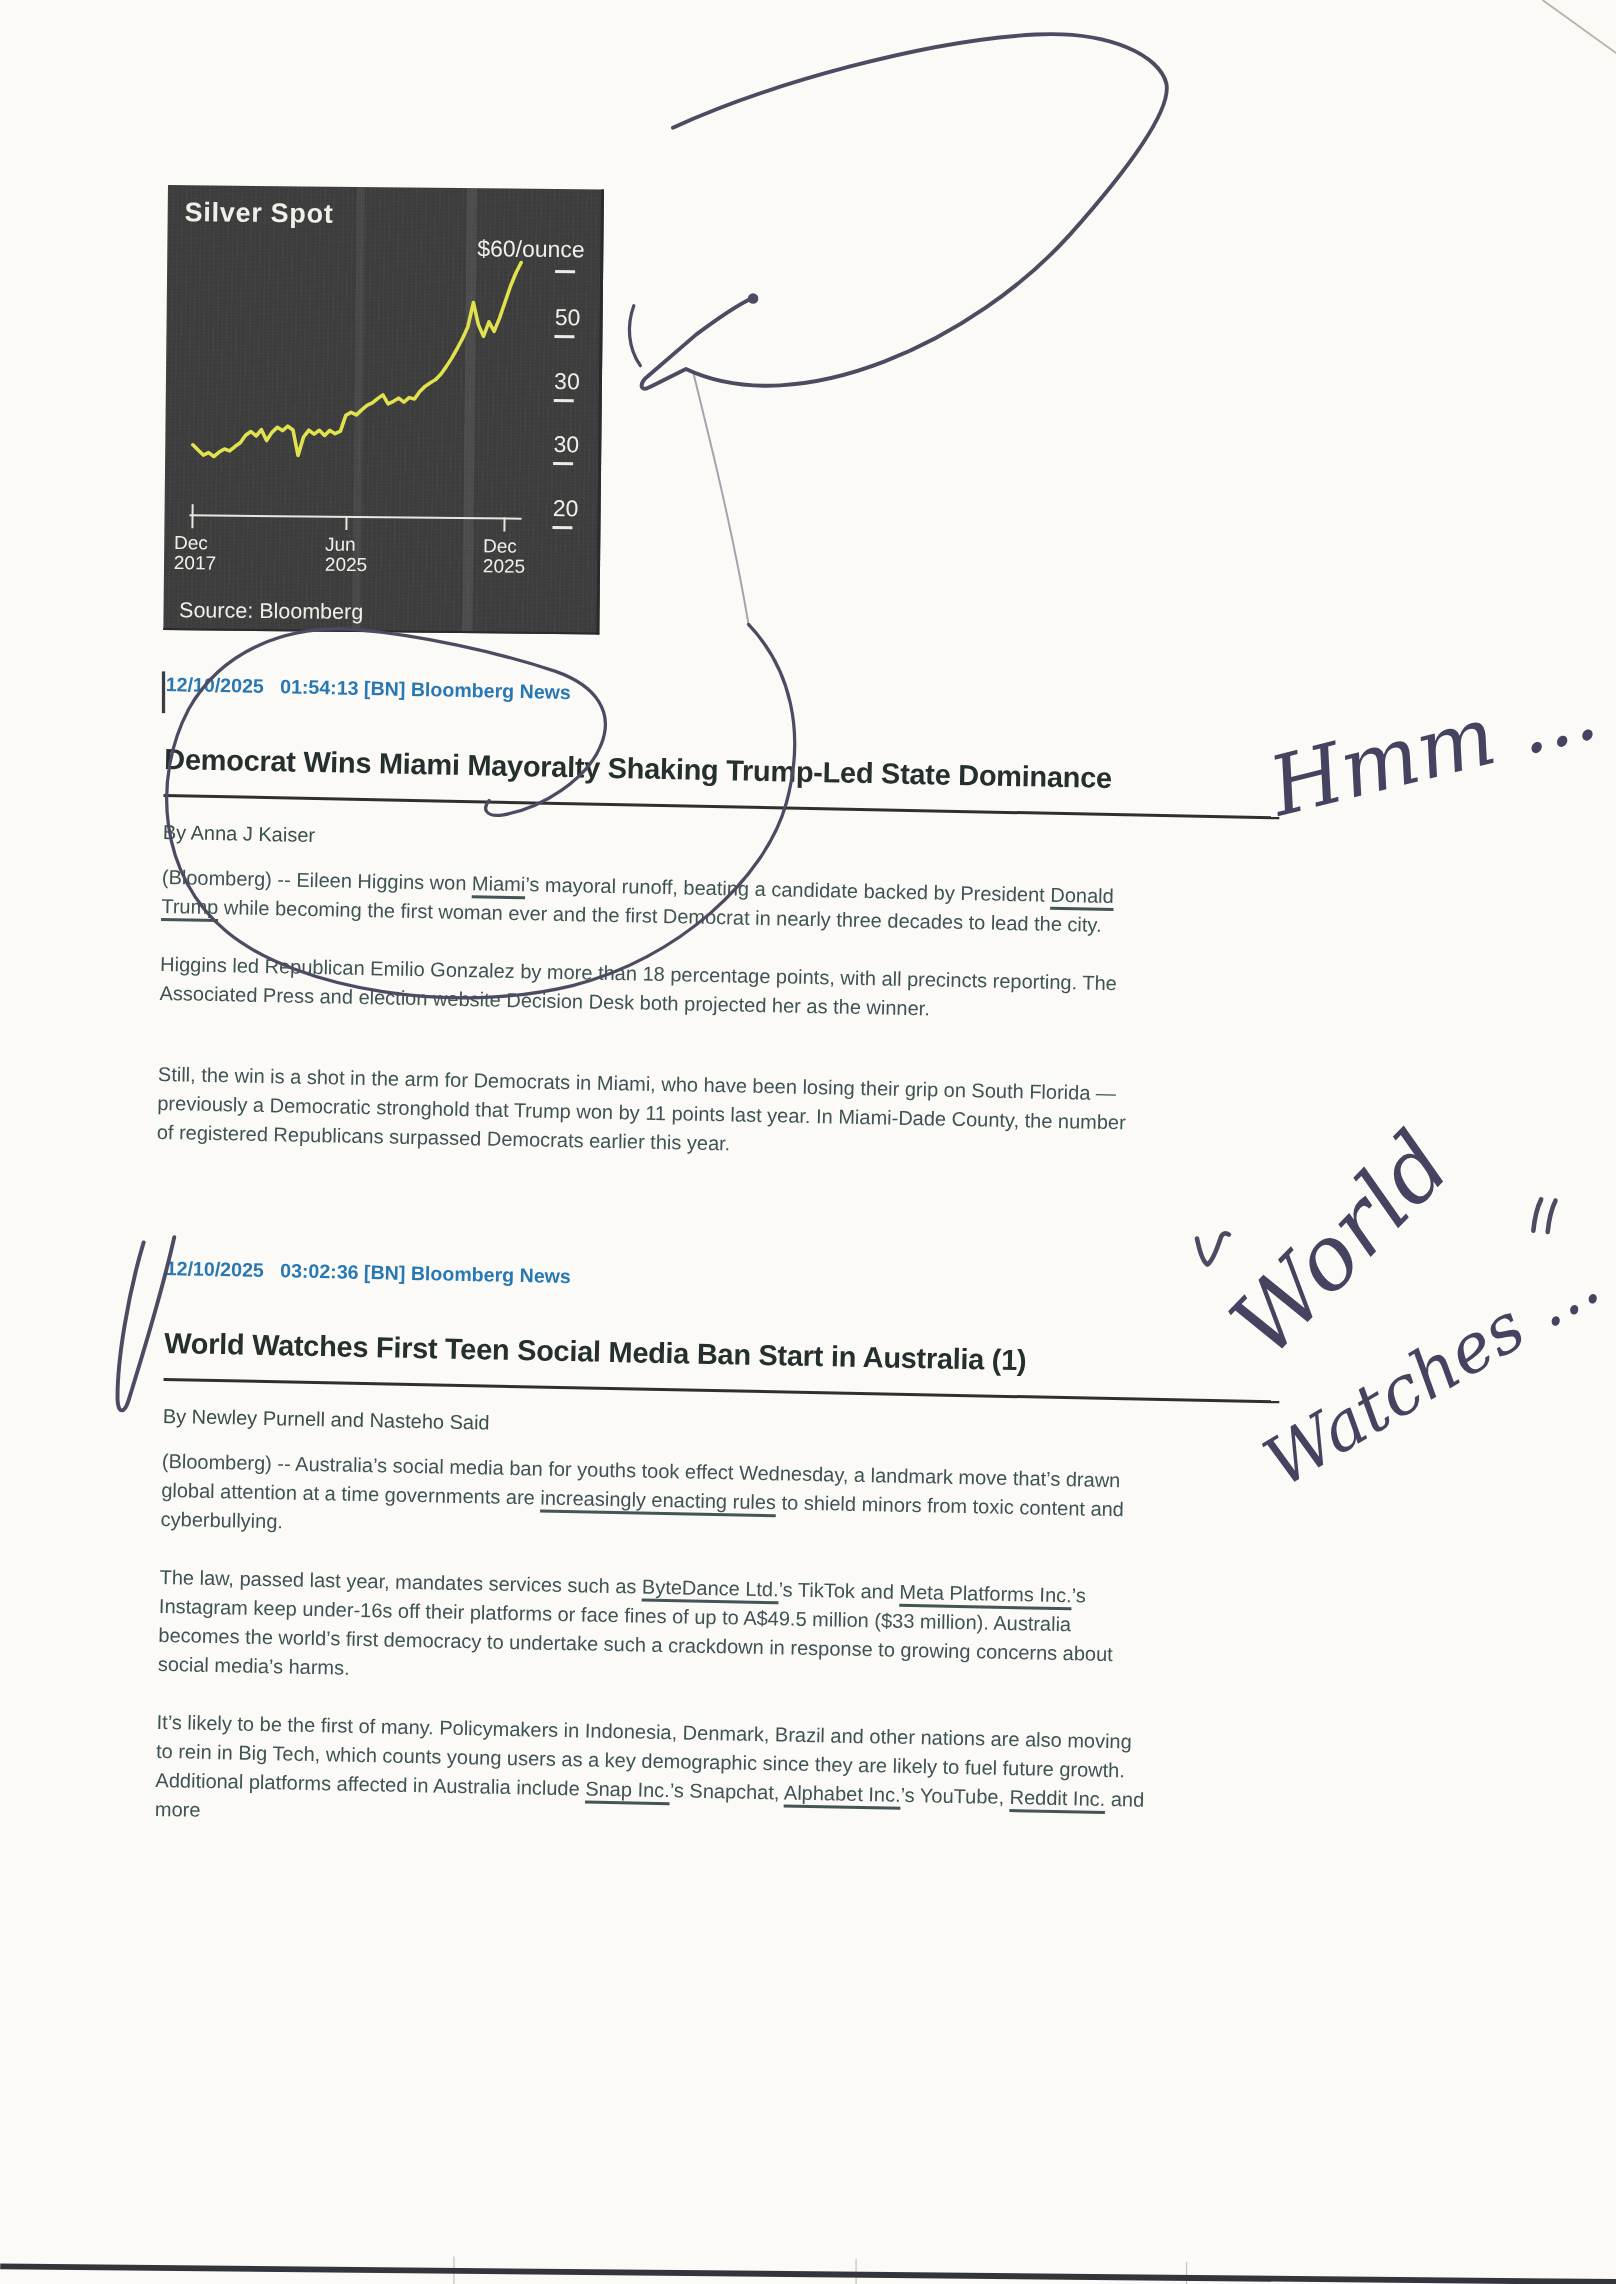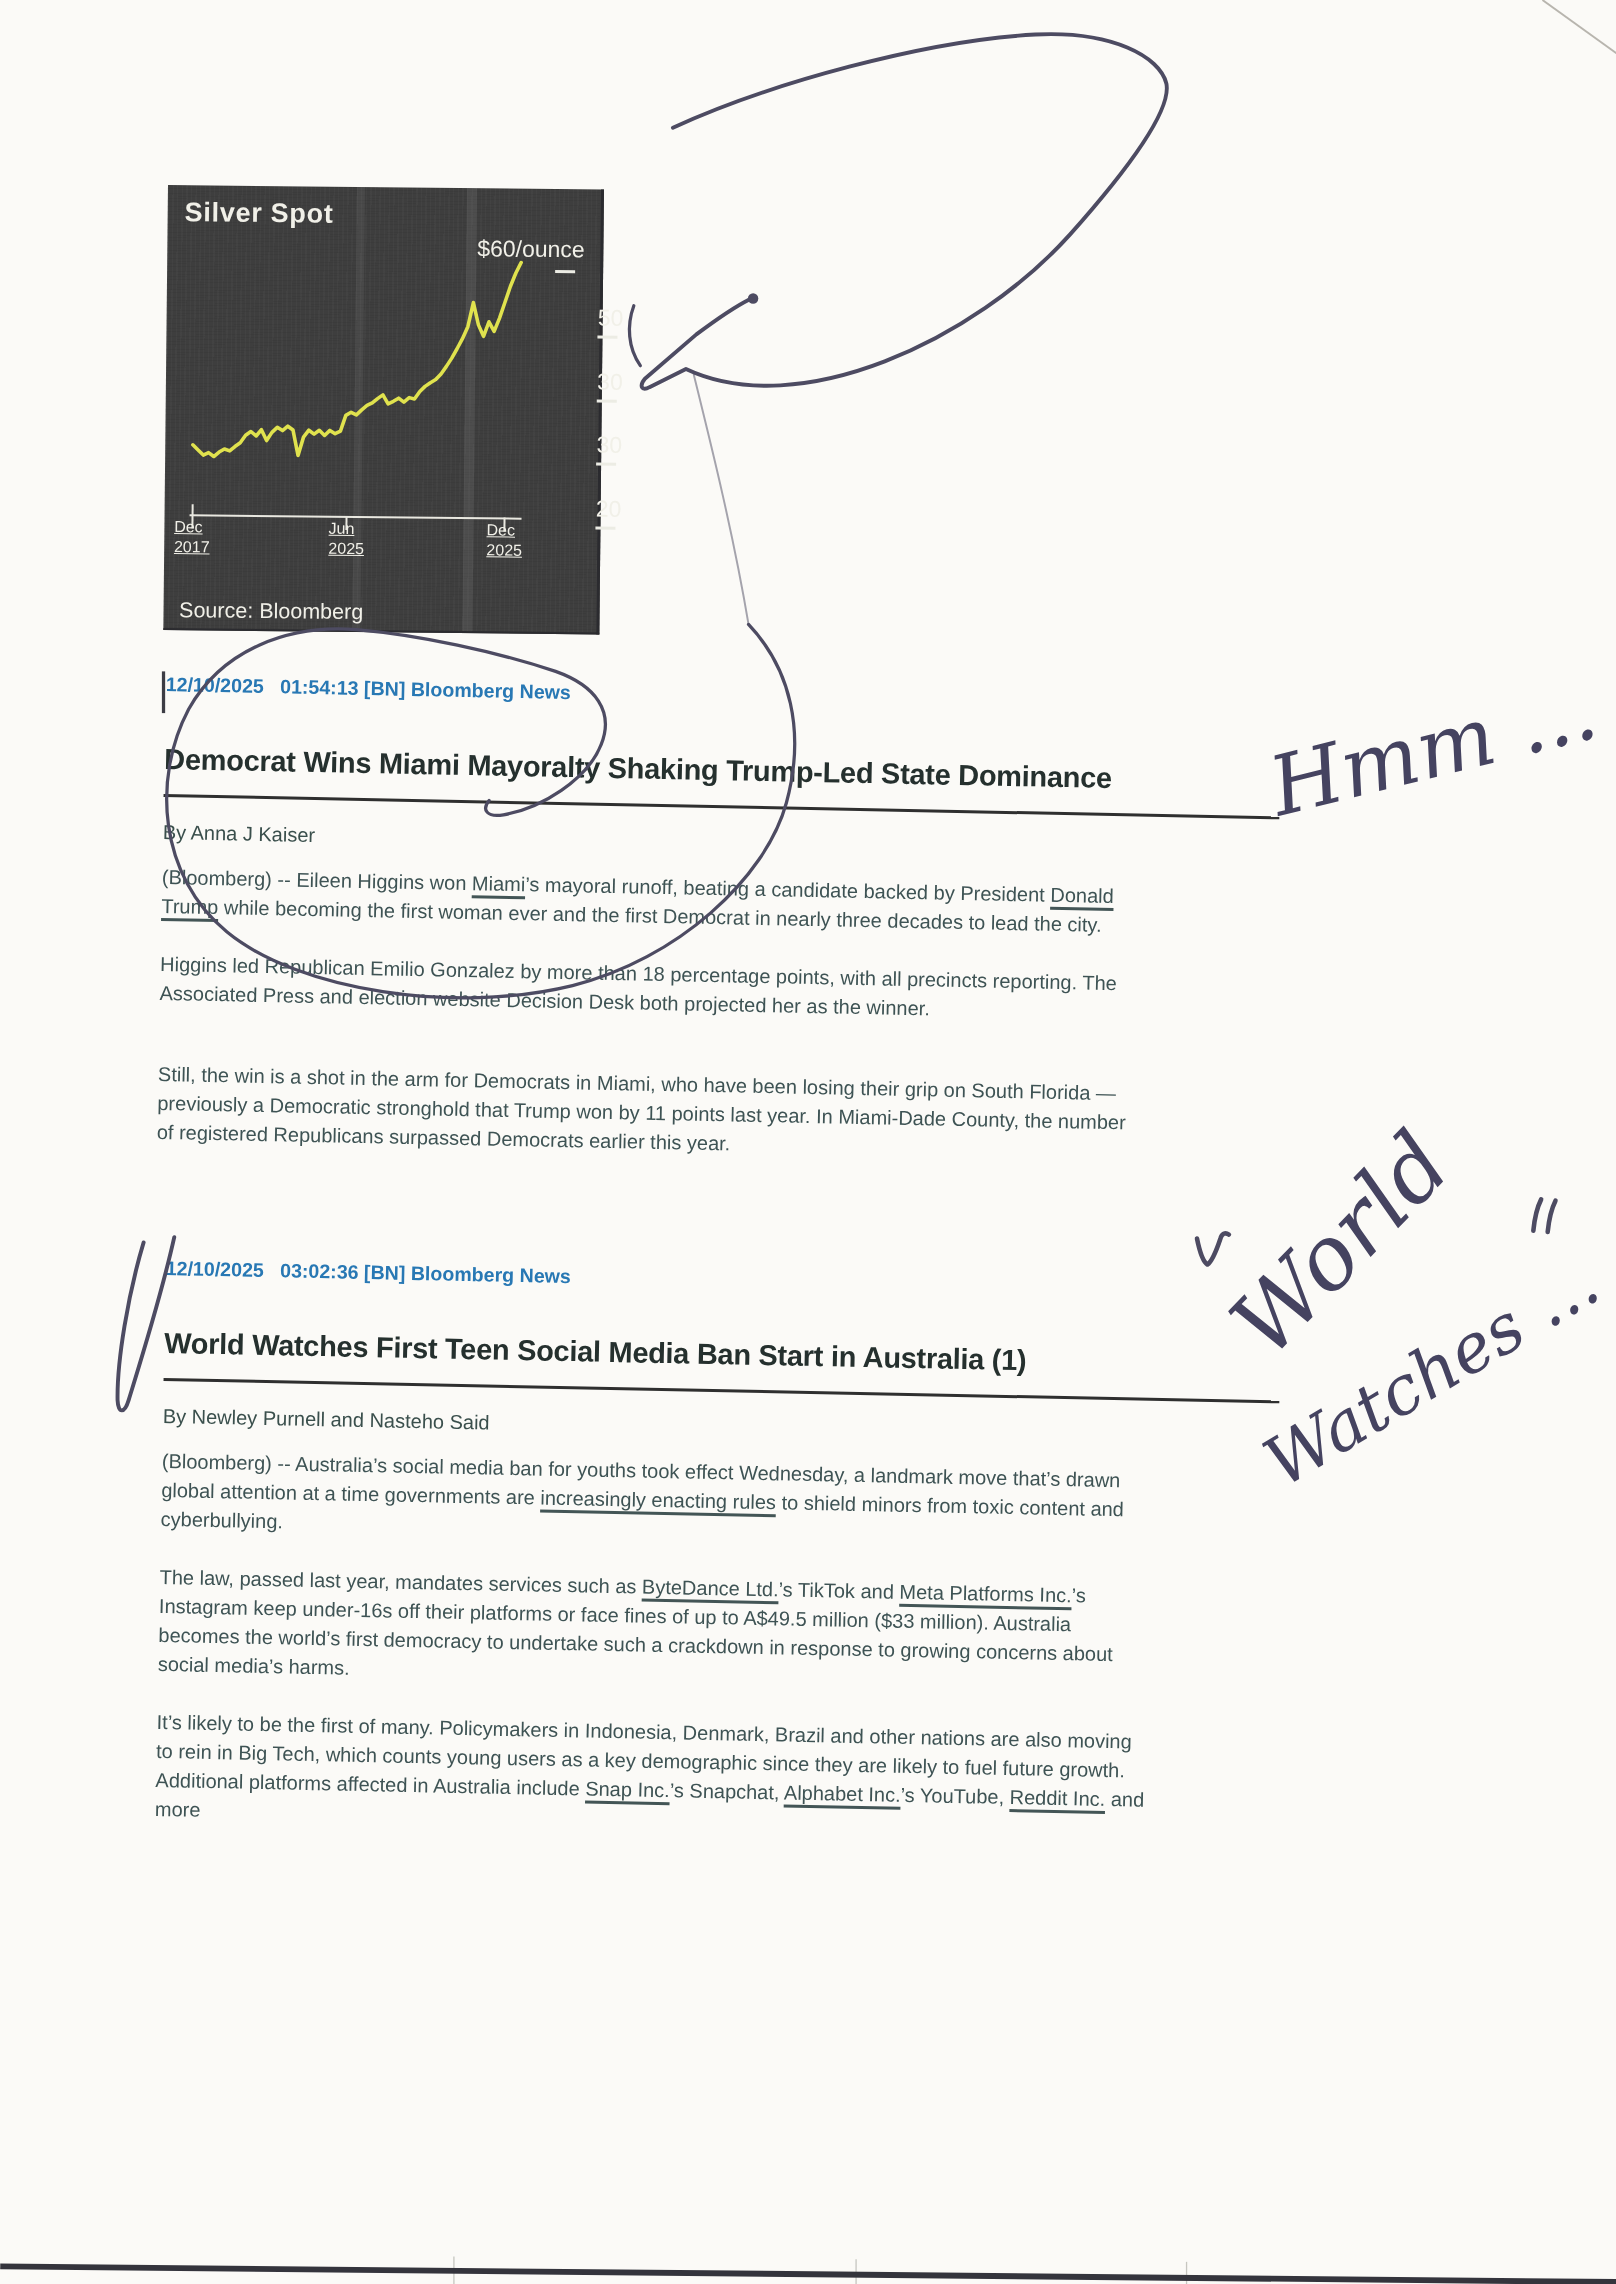--- a/index.html
+++ b/index.html
@@ -19,27 +19,27 @@
       repeating-linear-gradient(0deg, rgba(0,0,0,0.05) 0 0.7px, transparent 0.7px 2.6px);
     border-right:3.3px solid #2b2b2f; border-bottom:2.6px solid #2b2b2f;
     transform:rotate(0.6deg); transform-origin:top left;
     color:#f1f0e8;
   }
   .chart .band { position:absolute; top:0; height:100%; background:rgba(255,255,255,0.06); }
   .chart-title { position:absolute; left:17px; top:11.7px; font-size:27px; font-weight:bold; letter-spacing:0.7px; }
   .unit-label { position:absolute; right:15.6px; top:47px; font-size:23px; }
   .unit-dash, .ydash { position:absolute; width:19.6px; height:3.3px; background:#ecece4; }
   .unit-dash { left:388px; top:81px; }
-  .ytick { position:absolute; left:381px; width:40px; text-align:center; font-size:23px;margin-left:43px; }
+  .ytick { position:absolute; left:381px; width:40px; text-align:center; font-size:23px; }
   .ytick .ydash { left:7.2px; top:31px; }
   .ytick .ylab { position:relative; }
   .axis { position:absolute; left:25px; top:329px; width:332px; height:2px; background:#e9e8e0; }
   .tickmark { position:absolute; width:2px; background:#e9e8e0; top:329px; height:14.3px; }
   .tickmark.first { top:319px; height:24px; }
-  .xtick { position:absolute; top:332px; font-size:16px; line-height:20px;text-decoration:underline; }
+  .xtick { position:absolute; top:348px; font-size:19px; line-height:20px; }
   .xtick.c { transform:translateX(-50%); text-align:left; }
   .source-label { position:absolute; left:15.6px; top:413px; font-size:21.5px; }
   .plot { position:absolute; left:0; top:0; }
 
   
   .article { position:absolute; width:1124px; transform:rotate(1.15deg); transform-origin:top left; }
   .article-0 { left:166px; top:673px; }
   .article-1 { left:166px; top:1257px; }
   .stamp { font-size:19.6px; font-weight:bold; color:#2878b4; white-space:pre-wrap; }
   .headline { margin-top:47px; font-size:29px; font-weight:bold; color:#25302e; letter-spacing:-0.3px; }

